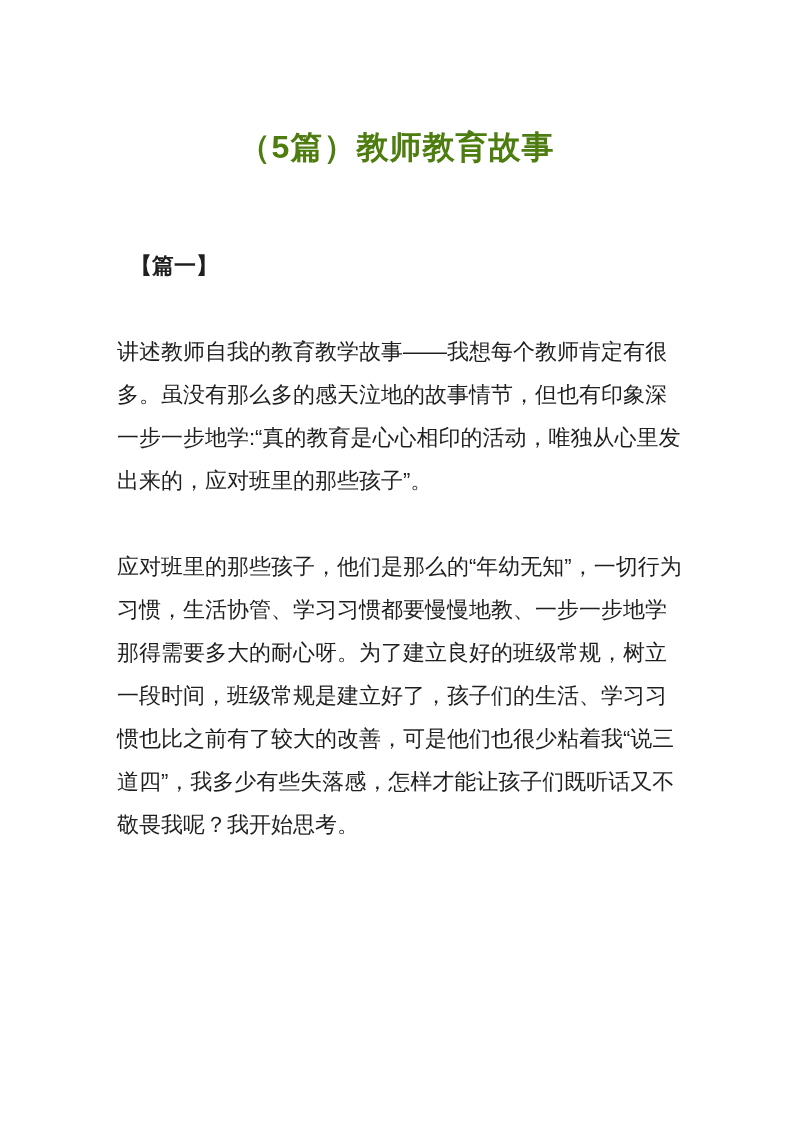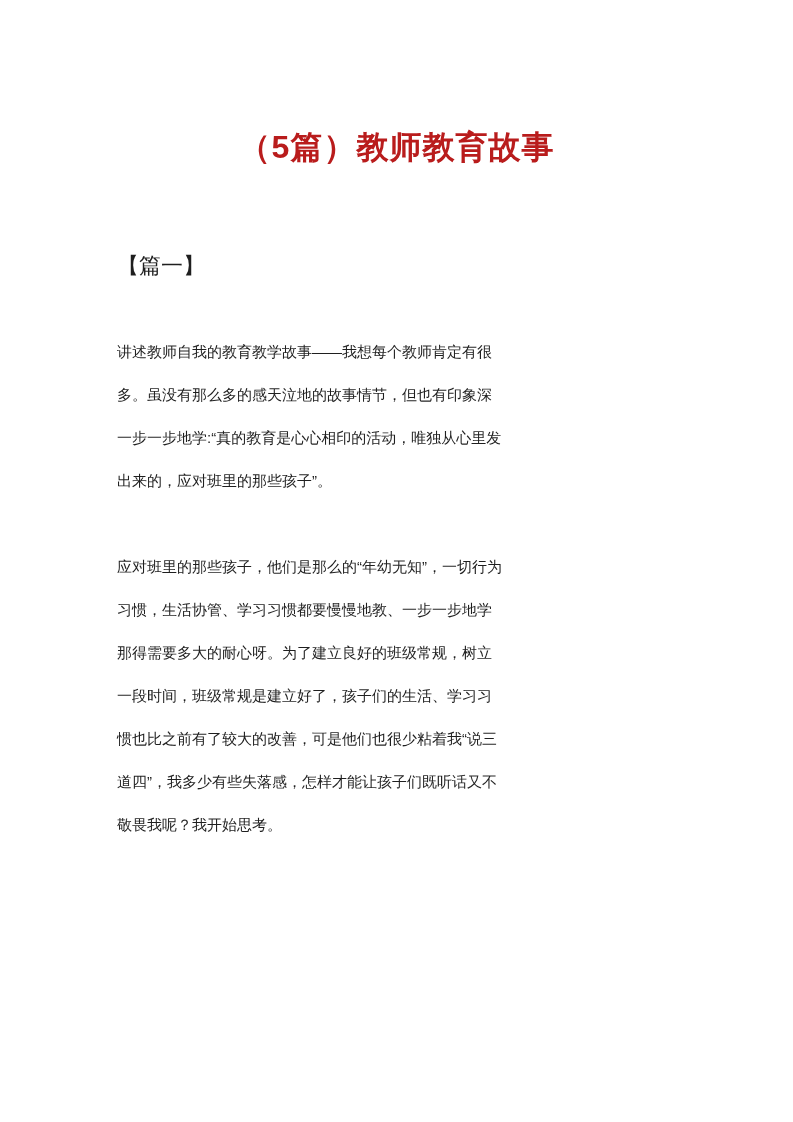--- a/index.html
+++ b/index.html
@@ -20,31 +20,31 @@
     color: #1f1f1f;
   }
   .title {
     margin: 0;
     padding-top: 124px;
     font-size: 32px;
     line-height: 46px;
     font-weight: 700;
     text-align: center;
     letter-spacing: 1px;
-    color: #b91c1c;
+    color: #4d7c0f;
   }
   .section-heading {
-    margin: 74px 0 0 0;
+    margin: 74px 0 0 13px;
     font-size: 22px;
     line-height: 43px;
-    font-weight: 400;
+    font-weight: 700;
   }
   .paragraph {
     margin-top: 43px;
-    font-size: 15px;
+    font-size: 22px;
     line-height: 43px;
     font-weight: 400;
   }
   .paragraph .line {
     white-space: nowrap;
   }
 </style>
 </head>
 <body>
 

